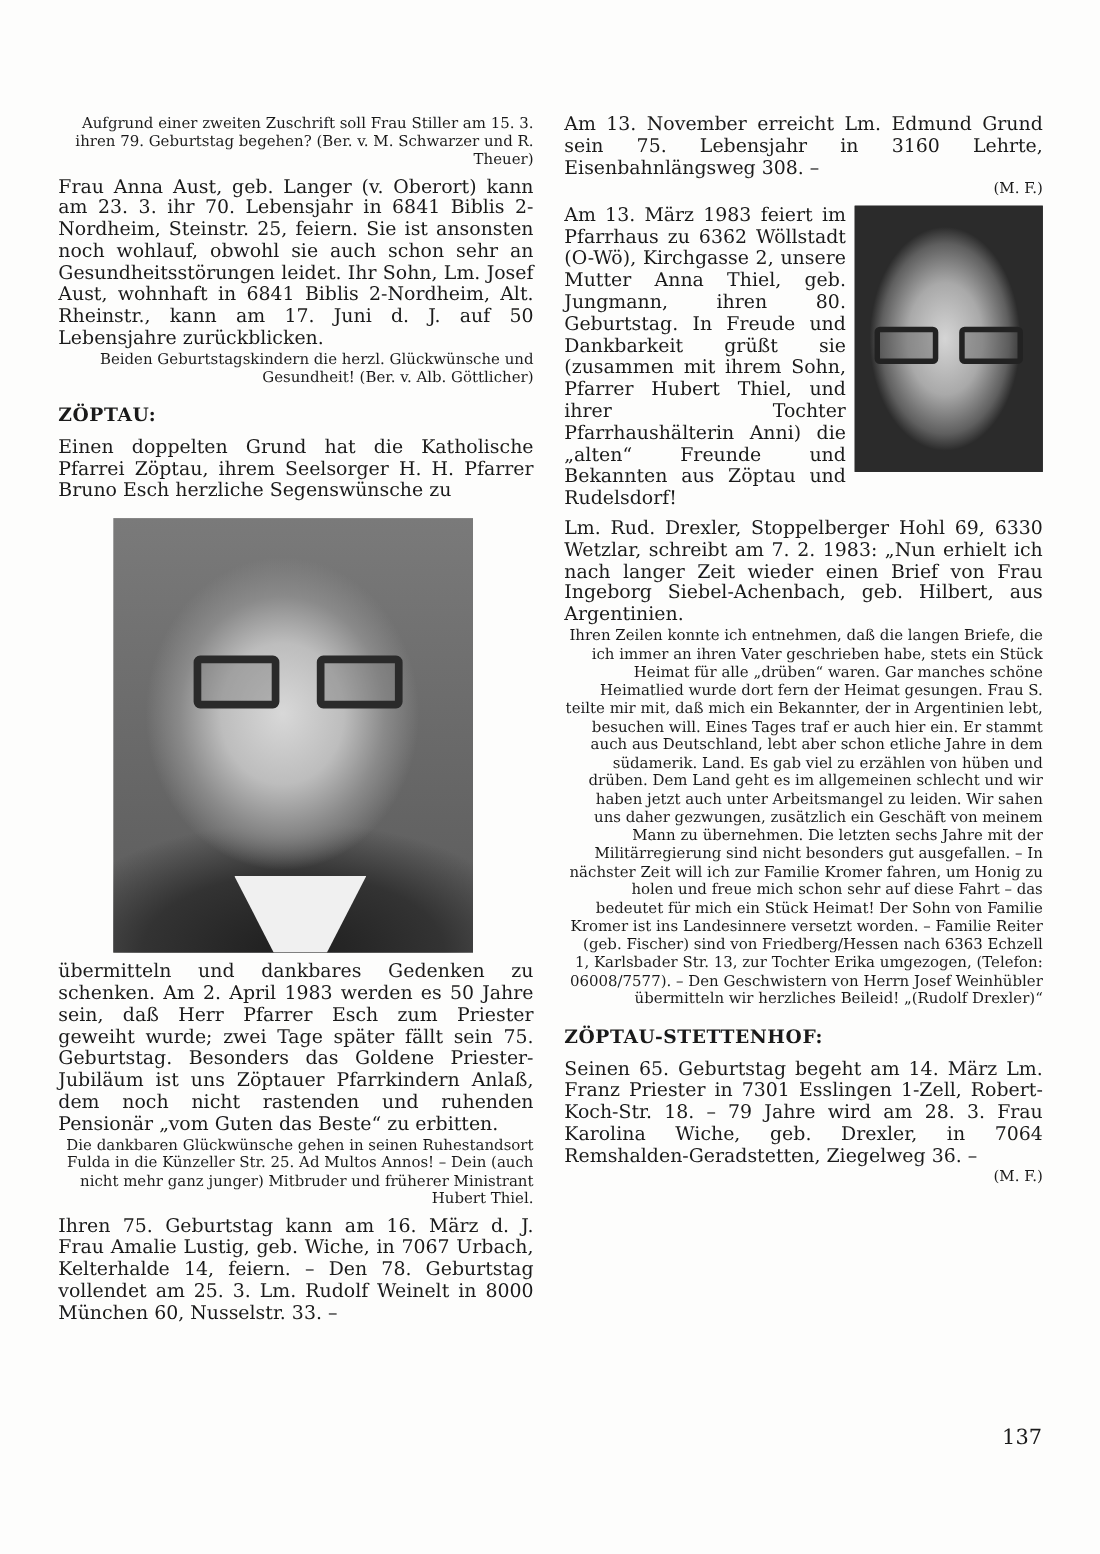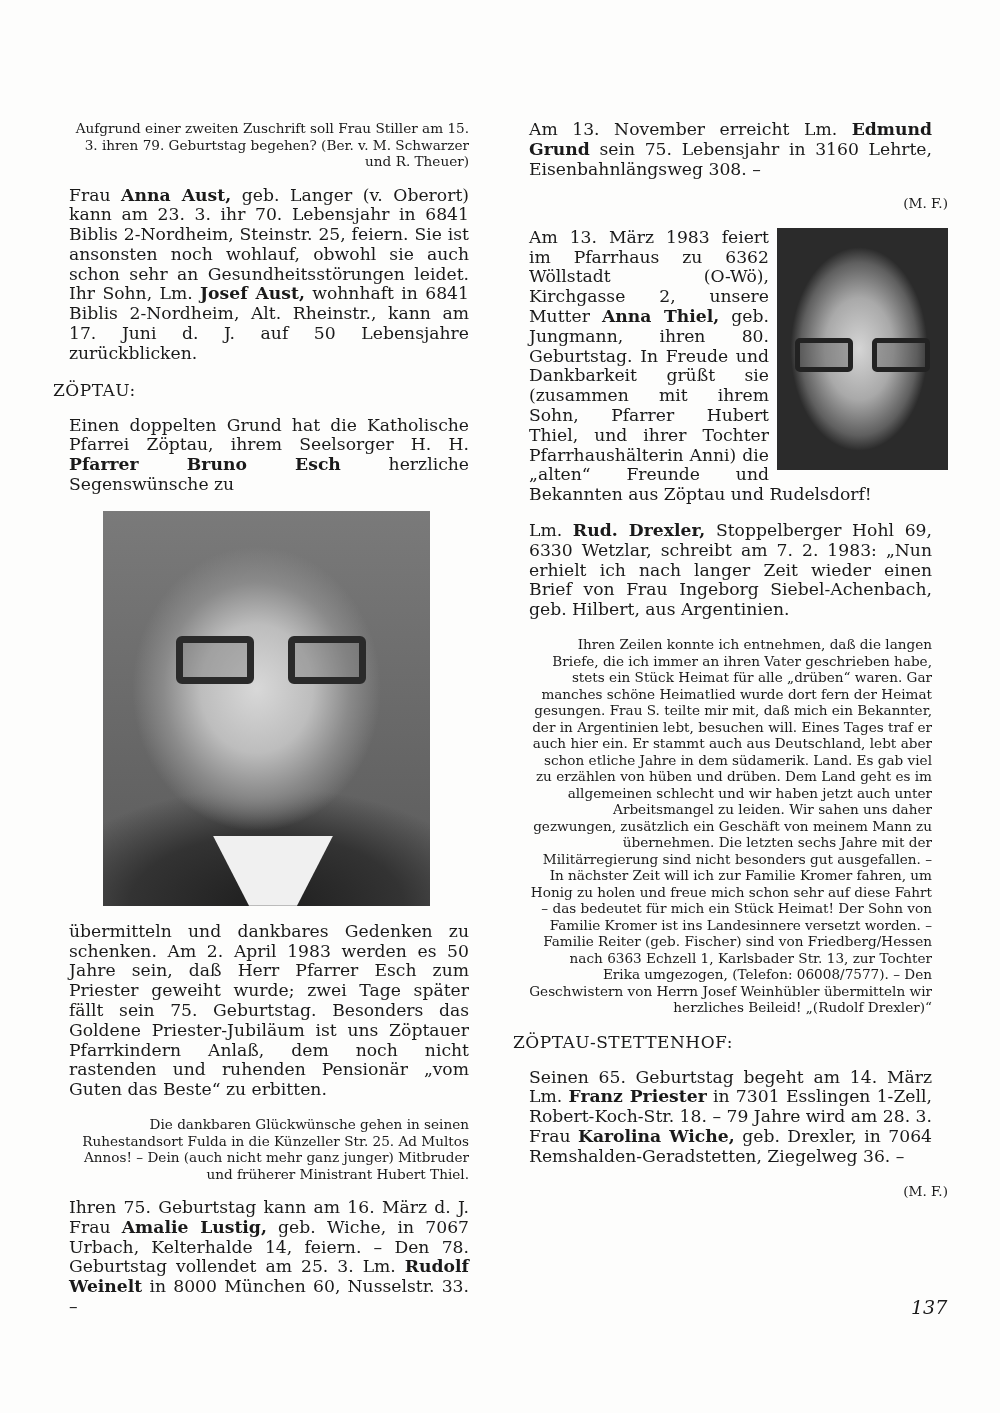--- a/index.html
+++ b/index.html
@@ -1,49 +1,50 @@
 <!DOCTYPE html>
 <html><head>
 <meta charset="utf-8">
 <style>
   html, body { margin:0; padding:0; }
   body { width:1000px; height:1413px; background:#fdfdfc; position:relative; overflow:hidden;
          font-family:"DejaVu Serif", "Liberation Serif", serif; color:#1a1a1a; }
   .col { position:absolute; top:104px; }
   .col-left { left:53px; width:432px; }
   .col-right { left:513px; width:435px; }
-  p { margin:16px; text-align:justify; hyphens:manual; }
+  p { margin:0; text-align:justify; hyphens:manual; }
   .lg { font-size:17.2px; line-height:19.8px; }
   .sm { font-size:13.6px; line-height:16.5px;text-align:right; }
   .gap { margin-top:7px; }
-  .head { font-family:"DejaVu Serif", serif; font-weight:normal; font-size:17px; letter-spacing:0.5px; margin-top:16px; margin-bottom:10px; }
-  b { font-weight:bold; }
+  .head { font-family:"DejaVu Serif", serif; font-weight:bold; font-size:17px; letter-spacing:0.5px; margin-top:16px; margin-bottom:10px; }
+  b { font-weight:normal; }
   .sig { display:flex; justify-content:space-between; }
   .photo { background:#777; position:relative; overflow:hidden; }
   .photo1 { width:327px; height:395px; margin:14px auto 8px auto; margin-left:50px;
     background: radial-gradient(ellipse 38% 36% at 47% 45%, #d8d8d8 0%, #bdbdbd 45%, #8a8a8a 75%, rgba(0,0,0,0) 100%),
                 radial-gradient(ellipse 70% 30% at 50% 100%, #1e1e1e 0%, #333 60%, rgba(0,0,0,0) 100%),
                 linear-gradient(#7a7a7a, #5a5a5a); }
   .photo1 .glasses { position:absolute; top:125px; left:73px; width:190px; height:50px; }
   .photo1 .glasses i { position:absolute; top:0; width:78px; height:48px; border:7px solid #2a2a2a; border-radius:6px; background:rgba(120,120,120,0.4); box-sizing:border-box; }
   .photo1 .glasses i:first-child{ left:0; } .photo1 .glasses i:last-child{ right:0; }
   .photo1 .collar { position:absolute; bottom:0; left:110px; width:120px; height:70px; background:#f0f0f0; clip-path:polygon(0 0,100% 0,70% 100%,30% 100%); }
   .float-photo { float:right; width:171px; height:242px; margin:0 0 4px 8px;
     background: radial-gradient(ellipse 40% 42% at 48% 50%, #d5d5d5 0%, #a9a9a9 50%, #5f5f5f 85%, #2b2b2b 100%), #2b2b2b; position:relative; }
   .float-photo .glasses { position:absolute; top:110px; left:18px; width:135px; height:36px; }
   .float-photo .glasses i { position:absolute; top:0; width:58px; height:34px; border:5px solid #222; border-radius:5px; box-sizing:border-box; background:rgba(90,90,90,0.4); }
   .float-photo .glasses i:first-child{ left:0; } .float-photo .glasses i:last-child{ right:0; }
-  .pagenum { position:absolute; left:911px; top:1296px; font-size:19px;font-style:italic; }
+  .pagenum { position:absolute; left:911px; top:1296px; font-size:19px; }
 </style>
 </head>
 <body>
 
 <div class="col col-left">
   <p class="sm">Aufgrund einer zweiten Zuschrift soll Frau Stiller am 15. 3. ihren 79. Geburtstag begehen? (Ber. v. M. Schwarzer und R. Theuer)</p>
   <p class="lg gap"><span>Frau </span><b>Anna Aust,</b><span> geb. Langer (v. Oberort) kann am 23. 3. ihr 70. Lebensjahr in 6841 Biblis 2-Nordheim, Steinstr. 25, feiern. Sie ist ansonsten noch wohlauf, obwohl sie auch schon sehr an Gesundheitsstörungen leidet. Ihr Sohn, Lm. </span><b>Josef Aust,</b><span> wohnhaft in 6841 Biblis 2-Nordheim, Alt. Rheinstr., kann am 17. Juni d. J. auf 50 Lebensjahre zurückblicken.</span></p>
+  <p class="sm">Beiden Geburtstagskindern die herzl. Glückwünsche und Gesundheit! (Ber. v. Alb. Göttlicher)</p>
   <div class="head">ZÖPTAU:</div>
   <p class="lg"><span>Einen doppelten Grund hat die Katholische Pfarrei Zöptau, ihrem Seelsorger H. H. </span><b>Pfarrer Bruno Esch</b><span> herzliche Segenswünsche zu</span></p>
   <div class="photo photo1" title="Portrait photo of Pfarrer Bruno Esch">
     <div class="glasses">
         <i></i>
         <i></i>
       </div>
     <div class="collar"></div>
   </div>
   <p class="lg">übermitteln und dankbares Gedenken zu schenken. Am 2. April 1983 werden es 50 Jahre sein, daß Herr Pfarrer Esch zum Priester geweiht wurde; zwei Tage später fällt sein 75. Geburtstag. Besonders das Goldene Priester-Jubiläum ist uns Zöptauer Pfarrkindern Anlaß, dem noch nicht rastenden und ruhenden Pensionär „vom Guten das Beste“ zu erbitten.</p>

